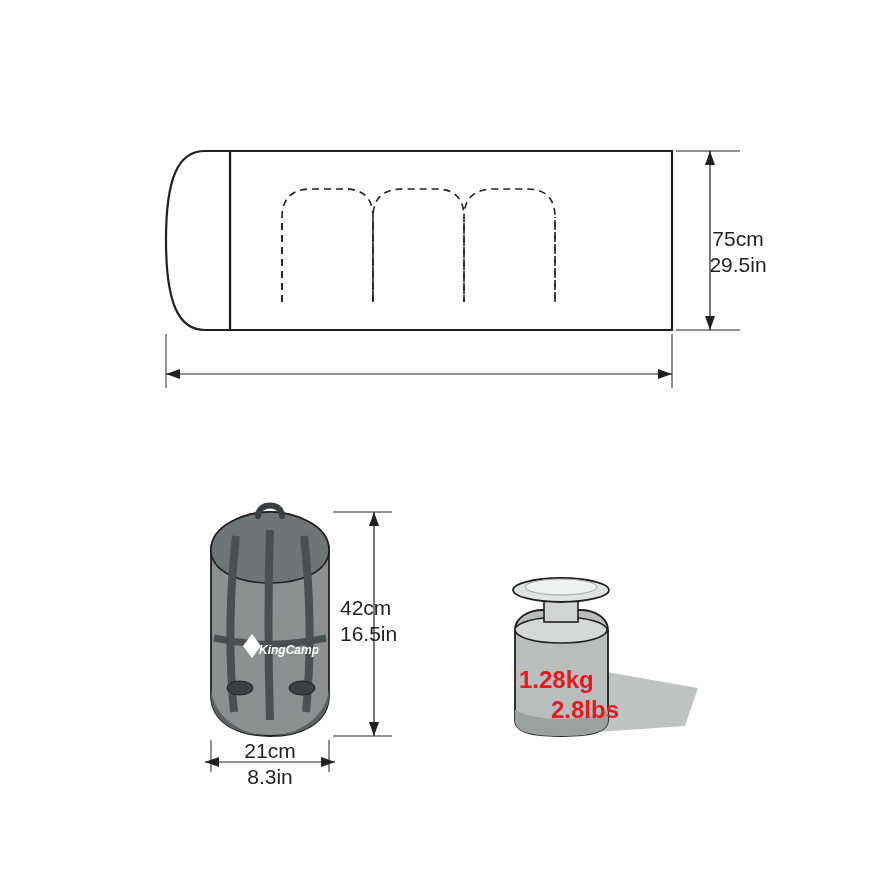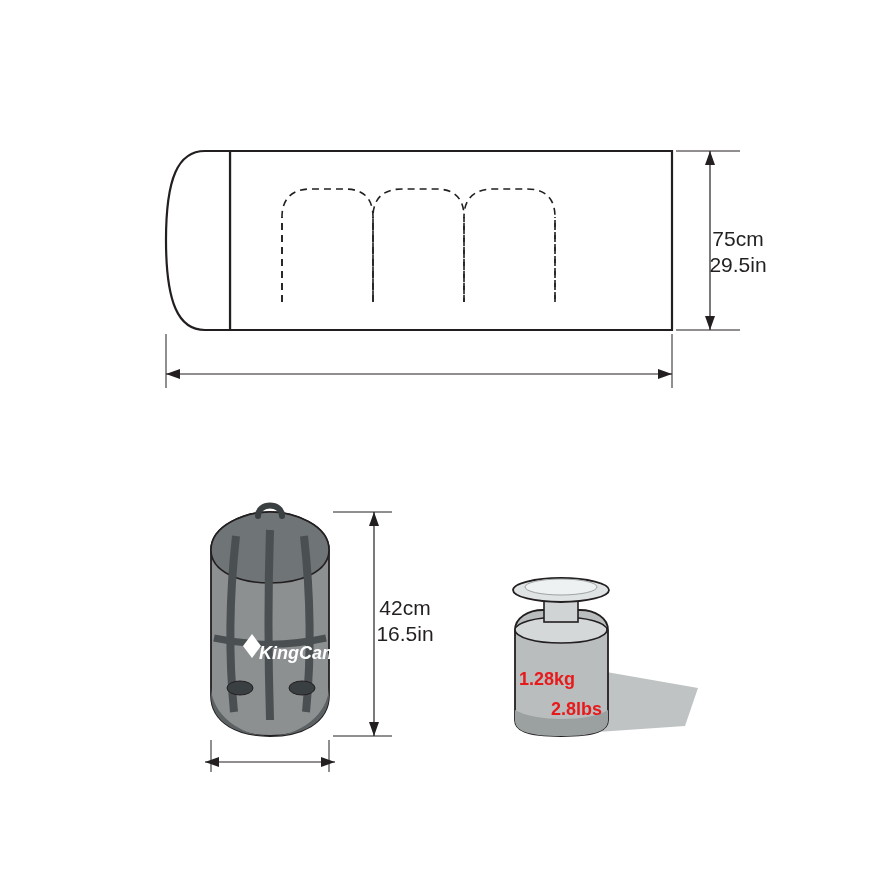--- a/index.html
+++ b/index.html
@@ -24,31 +24,31 @@
     font-size: 21px;
     color: #231f20;
     text-align: center;
     line-height: 26px;
     white-space: nowrap;
   }
   .weight-text {
     position: absolute;
     font-family: "Liberation Sans", sans-serif;
     font-weight: bold;
-    font-size: 18px;
+    font-size: 24px;
     line-height: 27px;
     white-space: nowrap;
   }
   .kg-red { color: #e8191b; }
   .brand-text {
     position: absolute;
     font-family: "Liberation Sans", sans-serif;
     font-style: italic;
     font-weight: bold;
-    font-size: 18px;
+    font-size: 12px;
     color: #ffffff;
     white-space: nowrap;
   }
   svg { display: block; }
 </style>
 </head>
 <body>
 
 <div id="root">
 
@@ -116,25 +116,29 @@
 
     <line x1="211" y1="300" x2="211" y2="332" stroke="#231f20" stroke-width="1"></line>
     <line x1="329" y1="300" x2="329" y2="332" stroke="#231f20" stroke-width="1"></line>
     <line x1="205" y1="322" x2="335" y2="322" stroke="#231f20" stroke-width="1.2"></line>
     <path d="M 205 322 L 219 317 L 219 327 Z" fill="#231f20"></path>
     <path d="M 335 322 L 321 317 L 321 327 Z" fill="#231f20"></path>
   </svg>
 
   <div class="brand-text" style="left:259px; top:643px;">KingCamp</div>
 
-  <div class="dim-text" style="left:340px; top:595px; width:130px; text-align:center;">
+  <div class="dim-text" style="left:340px; top:595px; width:130px; text-align:left;">
     <span>42cm</span><br>
     <span>16.5in</span>
   </div>
 
+  <div class="dim-text" style="left:200px; top:738px; width:140px;">
+    <span>21cm</span><br>
+    <span>8.3in</span>
+  </div>
 
   <svg class="abs" style="left:440px; top:560px;" width="330" height="230">
 
     <path d="M 155 110 L 258 128 L 245 166 L 128 174 Z" fill="#bfc3c4" stroke="none"></path>
 
     <path d="M 75 70 C 75 58 88 50 103 50 L 140 50 C 155 50 168 58 168 70
              L 168 160 C 168 170 158 176 121 176 C 85 176 75 170 75 160 Z" fill="#b9bdbe" stroke="#231f20" stroke-width="1.8"></path>
     <ellipse cx="121" cy="70" rx="46" ry="13" fill="#d4d8d9" stroke="#231f20" stroke-width="1.6"></ellipse>
 
     <rect x="104" y="30" width="34" height="32" fill="#d0d4d5" stroke="#231f20" stroke-width="1.6"></rect>

